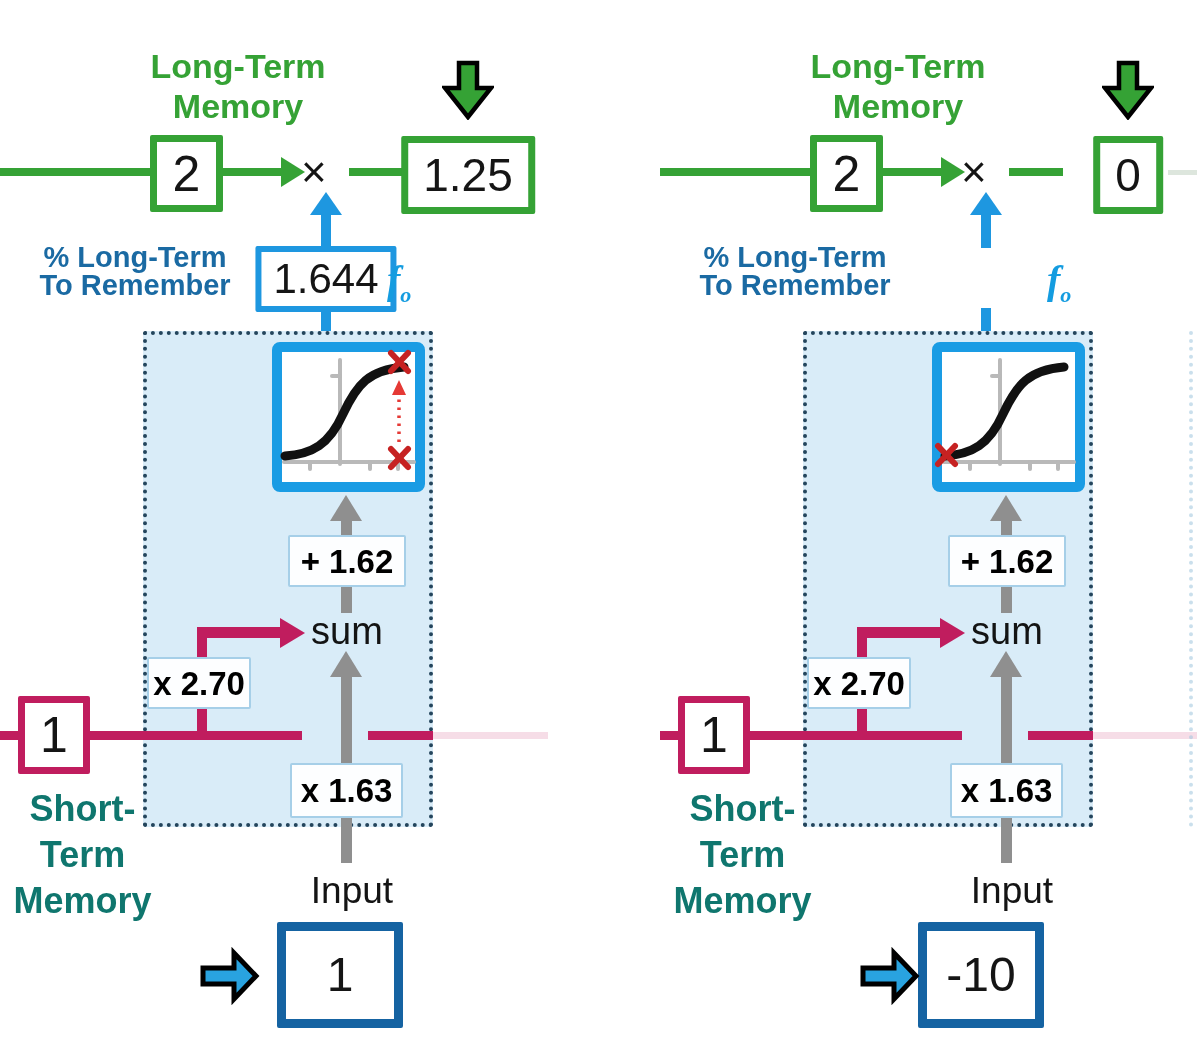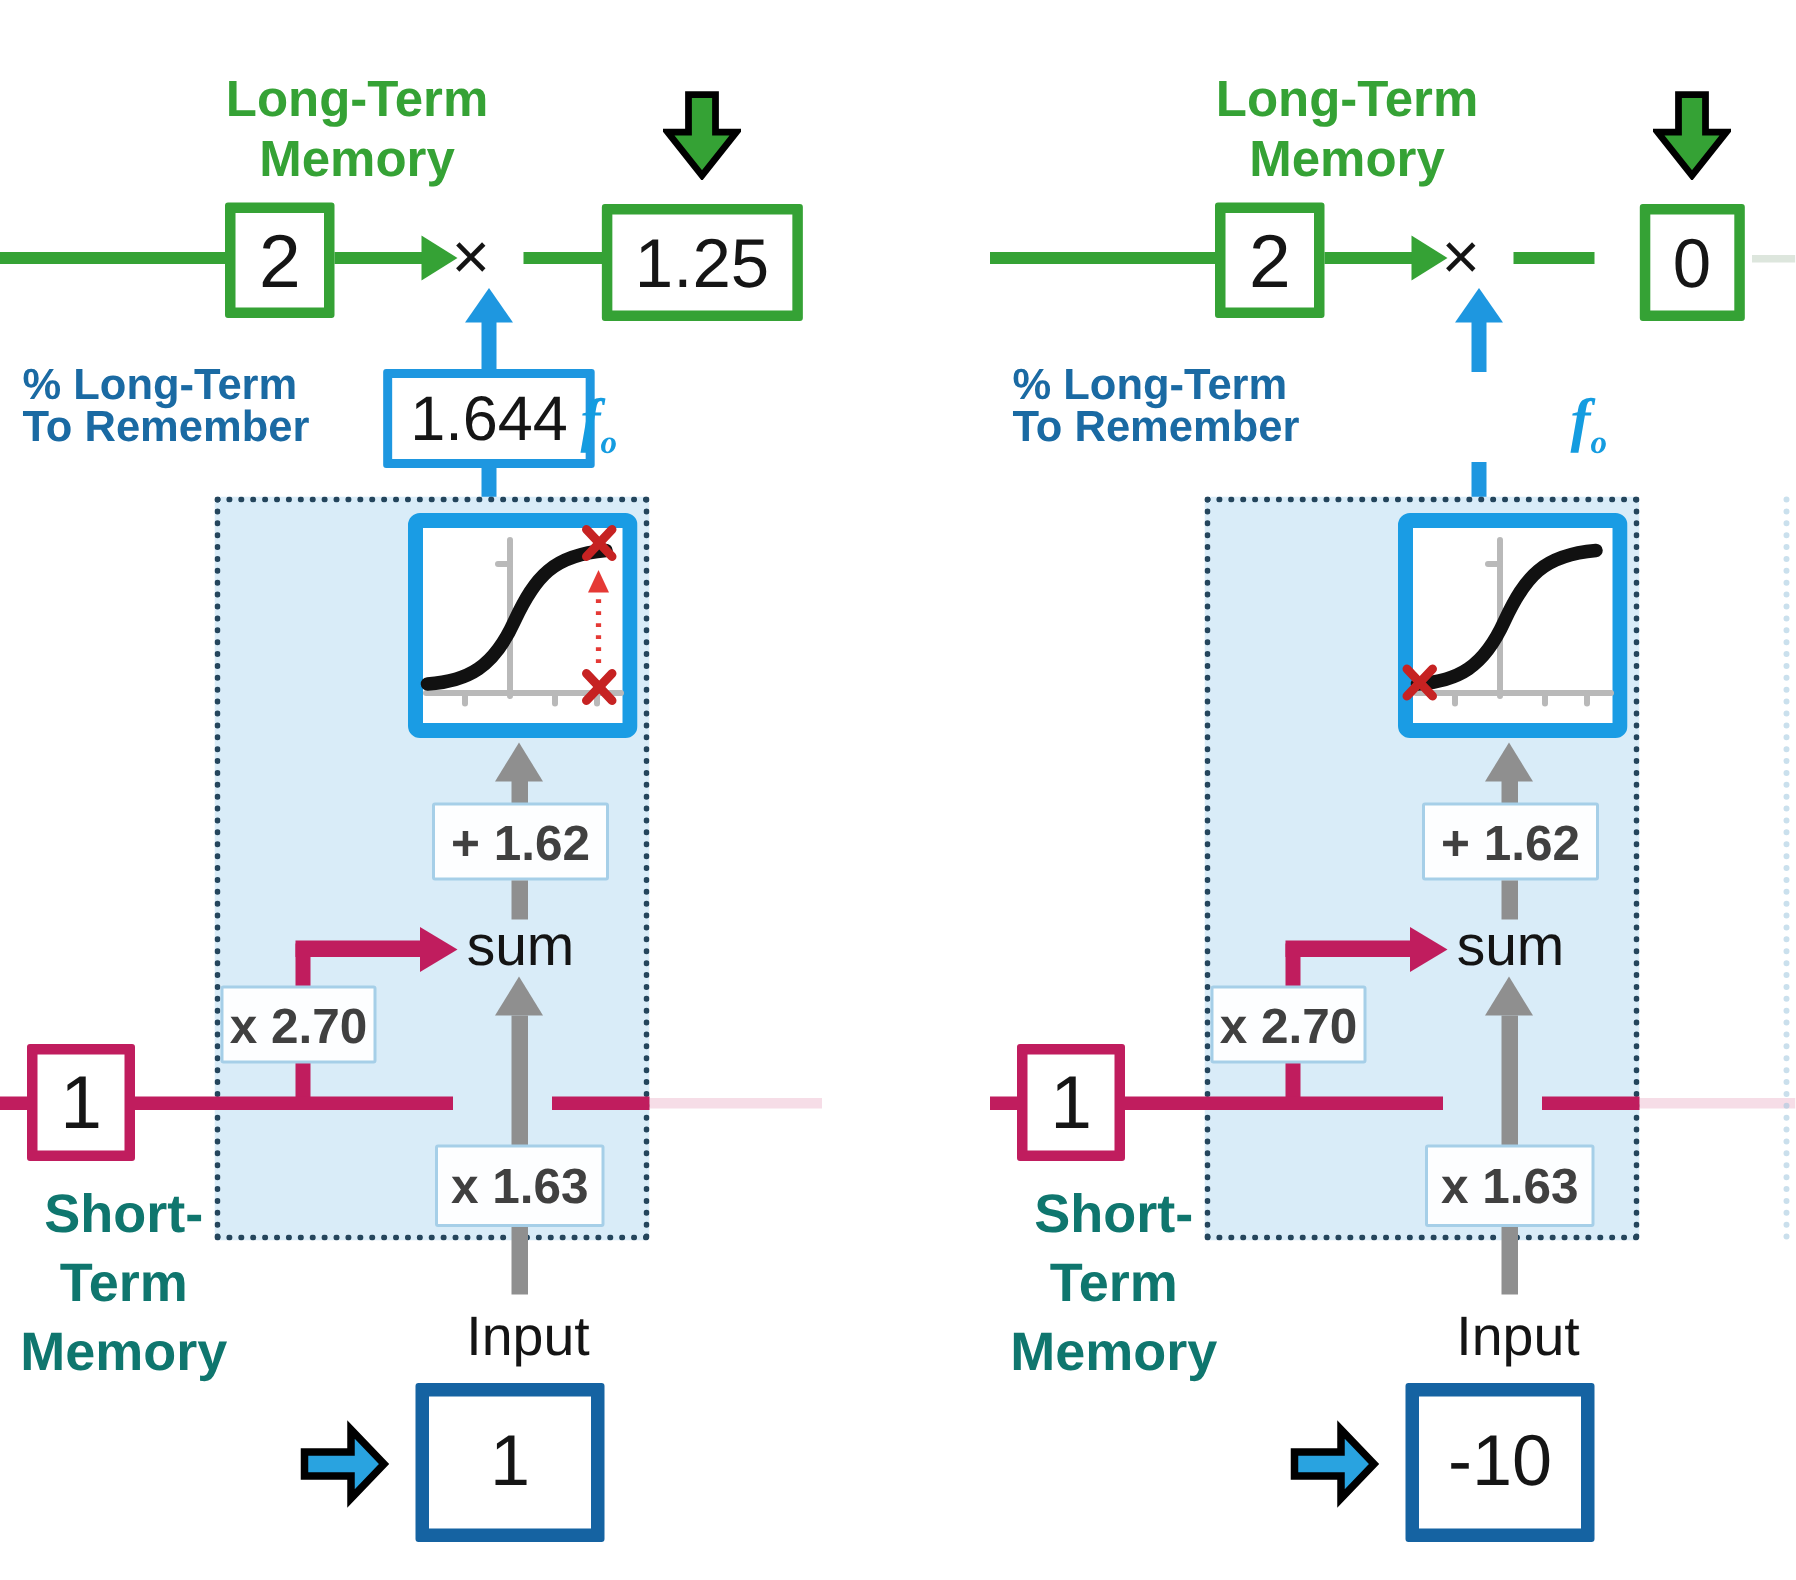--- a/index.html
+++ b/index.html
@@ -24,27 +24,27 @@
   .tri-up-gray{border-left:16px solid transparent;border-right:16px solid transparent;border-bottom:26px solid #8f8f8f}
 
   
   .valbox{position:absolute;display:flex;align-items:center;justify-content:center;
           background:#fff;color:#151515;line-height:1;border-radius:2px}
   .box-green{border:7px solid #35a235}
   .box-magenta{border:7px solid #c01d5e}
   .box-blue{border:6px solid #1e97e0}
   .box-navy{border:9px solid #1563a2}
   .wbox{position:absolute;display:flex;align-items:center;justify-content:center;
-        border:2px solid #a6cfe8;background:#fdfeff;color:#404040;
+        border:2px solid #a6cfe8;background:#fdfeff;color:#000000;
         font-weight:bold;font-size:33px;line-height:1;border-radius:2px}
 
   
   .lt-label{position:absolute;width:300px;text-align:center;color:#35a235;
             font-weight:bold;font-size:34px;line-height:40px}
-  .pct-label{position:absolute;width:240px;text-align:left;color:#1a6aa3;
+  .pct-label{position:absolute;width:240px;text-align:center;color:#1a6aa3;
              font-weight:bold;font-size:29px;line-height:28px}
   .st-label{position:absolute;width:165px;text-align:center;color:#0f766e;
             font-weight:bold;font-size:36px;line-height:46px}
   .plain-label{position:absolute;text-align:center;color:#141414;font-size:38px;line-height:1}
   .times{position:absolute;color:#141414;font-size:44px;line-height:1;font-weight:400}
   .fsym{position:absolute;color:#149ce0;font-family:"Liberation Serif",serif;
         font-style:italic;font-weight:bold;font-size:40px;line-height:1}
   .fsym sub{font-size:22px}
 
   
@@ -274,21 +274,21 @@
     </div>
 
     <div class="wbox" style="left:290px;top:763px;width:109px;height:51px">
       <span>x 1.63</span>
     </div>
 
     <div class="plain-label" style="left:277px;top:872px;width:150px;font-size:37px">
       <span>Input</span>
     </div>
 
-    <div class="valbox box-navy" style="left:340px;top:922px;transform:translateX(-50%);width:108px;height:88px;font-size:48px">
+    <div class="valbox box-navy" style="left:321px;top:922px;transform:translateX(-50%);width:108px;height:88px;font-size:48px">
       <span>-10</span>
     </div>
 
     <svg class="abs" style="left:198px;top:946px" width="62" height="60" viewBox="0 0 62 60">
       <path d="M5 22 H36 V7 L58 30 L36 53 V38 H5 Z" fill="#29a3e0" stroke="#000" stroke-width="5" stroke-linejoin="miter"></path>
     </svg>
   </div>
 
   <div class="ghost-dots" style="left:1189px;top:331px;width:3px;height:496px"></div>
   <div class="abs" style="left:1168px;top:170px;width:29px;height:5px;background:#dde6dd"></div>

